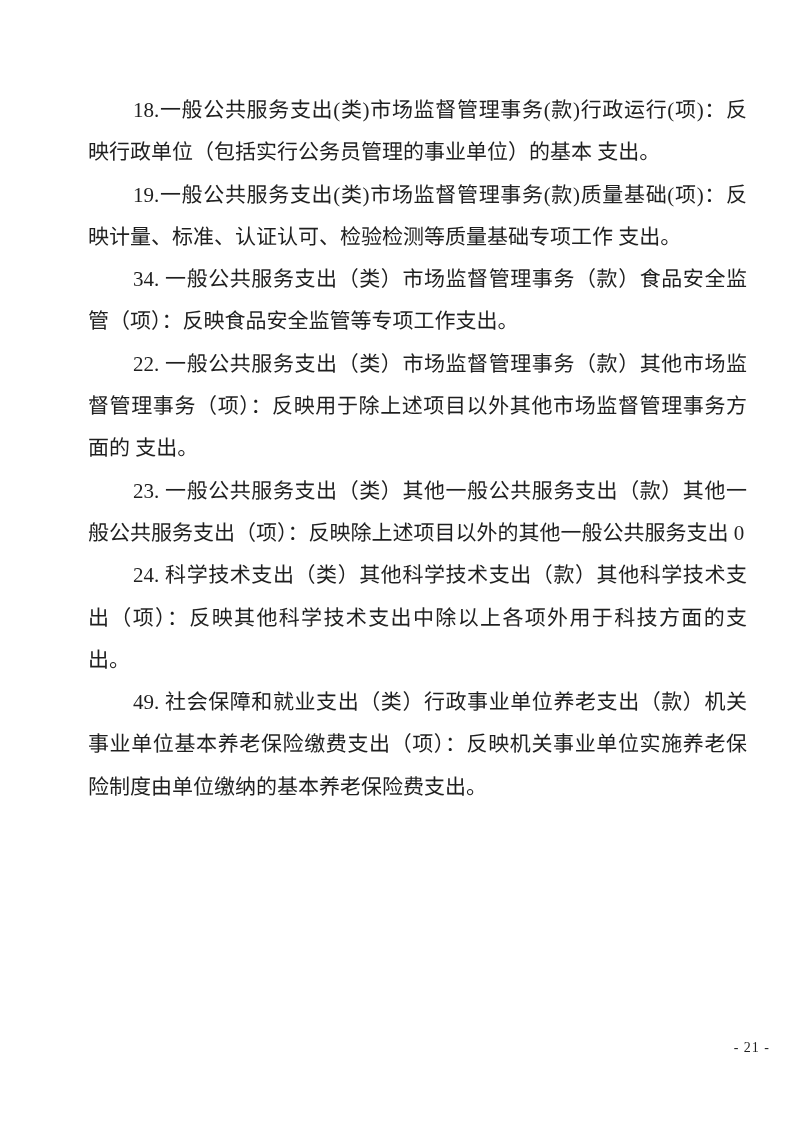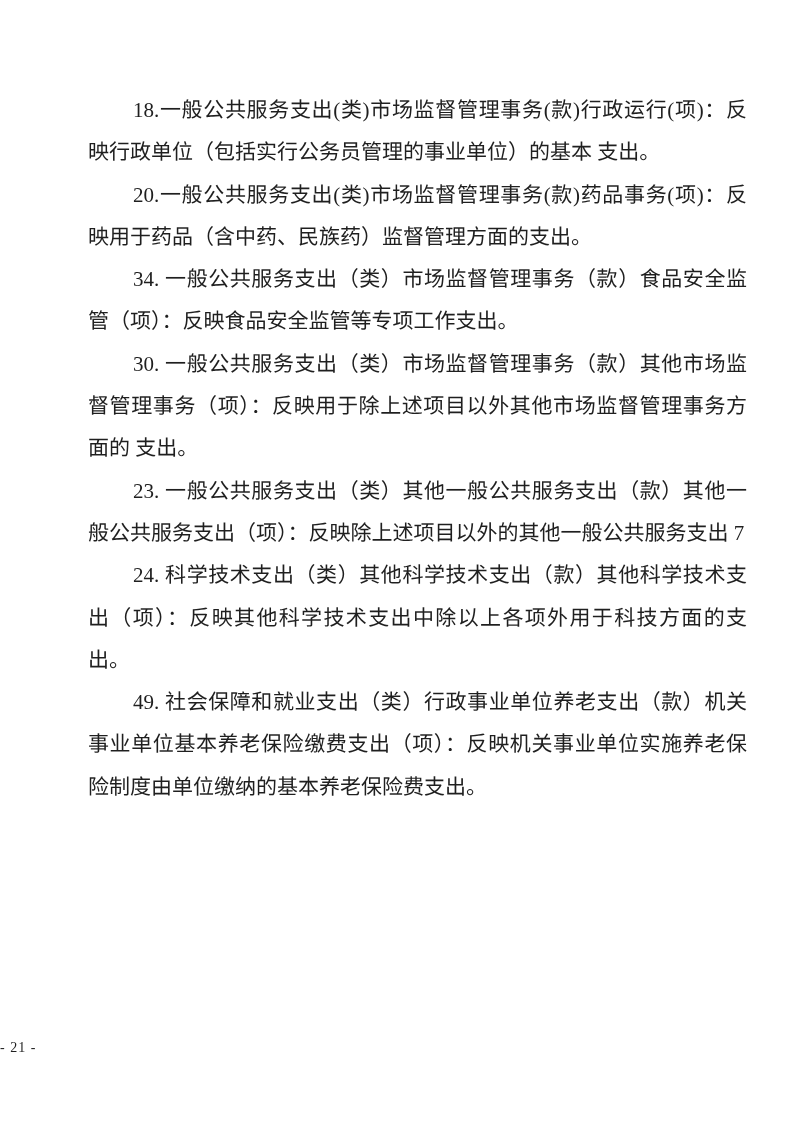--- a/index.html
+++ b/index.html
@@ -35,38 +35,38 @@
     text-align: justify;
     text-justify: inter-character;
     text-indent: 45px;
     word-break: break-all;
   }
   .footer {
     position: absolute;
     left: 0;
     right: 23px;
     top: 1038px;
-    text-align: left;
+    text-align: right;
     color: #1f1f1f;
     font-size: 14px;
     line-height: 20px;
     letter-spacing: 1px;
   }
 </style>
 </head>
 <body>
 
 <div class="page">
 
   <main class="content" id="paragraph-container">
       <p class="para">18.一般公共服务支出(类)市场监督管理事务(款)行政运行(项)：反映行政单位（包括实行公务员管理的事业单位）的基本 支出。</p>
-      <p class="para">20.一般公共服务支出(类)市场监督管理事务(款)药品事务(项)：反映用于药品（含中药、民族药）监督管理方面的支出。</p>
+      <p class="para">19.一般公共服务支出(类)市场监督管理事务(款)质量基础(项)：反映计量、标准、认证认可、检验检测等质量基础专项工作 支出。</p>
       <p class="para">34. 一般公共服务支出（类）市场监督管理事务（款）食品安全监管（项）：反映食品安全监管等专项工作支出。</p>
-      <p class="para">30. 一般公共服务支出（类）市场监督管理事务（款）其他市场监督管理事务（项）：反映用于除上述项目以外其他市场监督管理事务方面的 支出。</p>
-      <p class="para">23. 一般公共服务支出（类）其他一般公共服务支出（款）其他一般公共服务支出（项）：反映除上述项目以外的其他一般公共服务支出 7</p>
+      <p class="para">22. 一般公共服务支出（类）市场监督管理事务（款）其他市场监督管理事务（项）：反映用于除上述项目以外其他市场监督管理事务方面的 支出。</p>
+      <p class="para">23. 一般公共服务支出（类）其他一般公共服务支出（款）其他一般公共服务支出（项）：反映除上述项目以外的其他一般公共服务支出 0</p>
       <p class="para">24. 科学技术支出（类）其他科学技术支出（款）其他科学技术支出（项）：反映其他科学技术支出中除以上各项外用于科技方面的支出。</p>
       <p class="para">49. 社会保障和就业支出（类）行政事业单位养老支出（款）机关事业单位基本养老保险缴费支出（项）：反映机关事业单位实施养老保险制度由单位缴纳的基本养老保险费支出。</p>
     </main>
 
   <footer class="footer">
     <span>- 21 -</span>
   </footer>
 
 </div>
 

